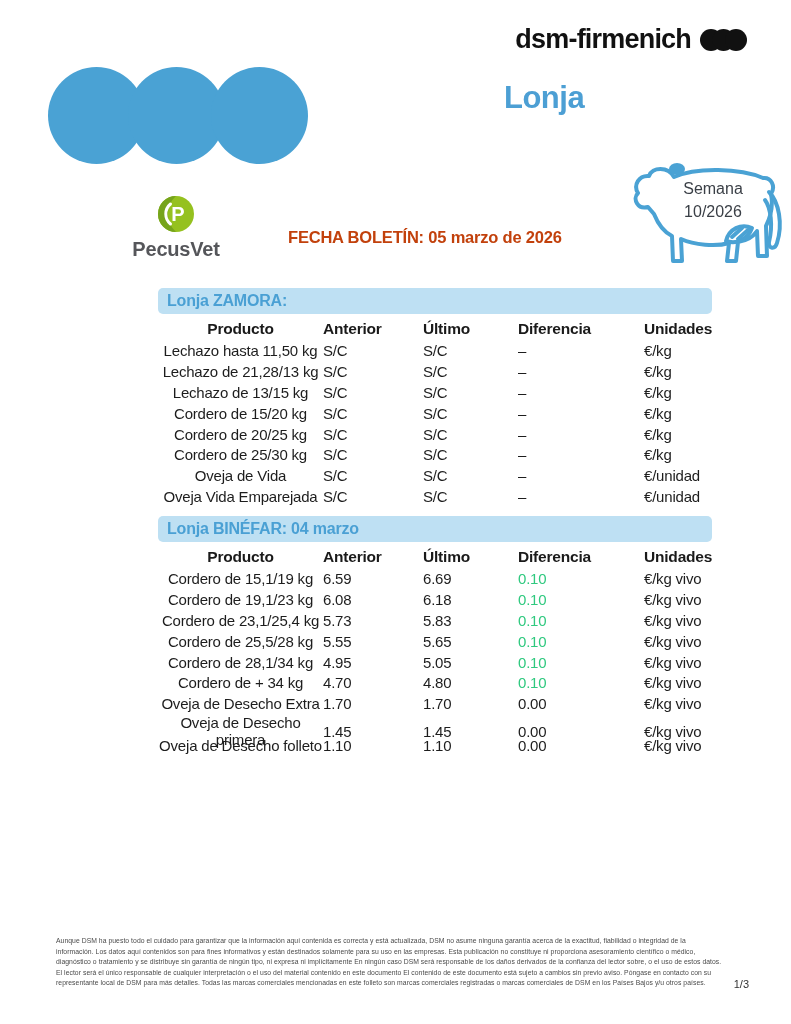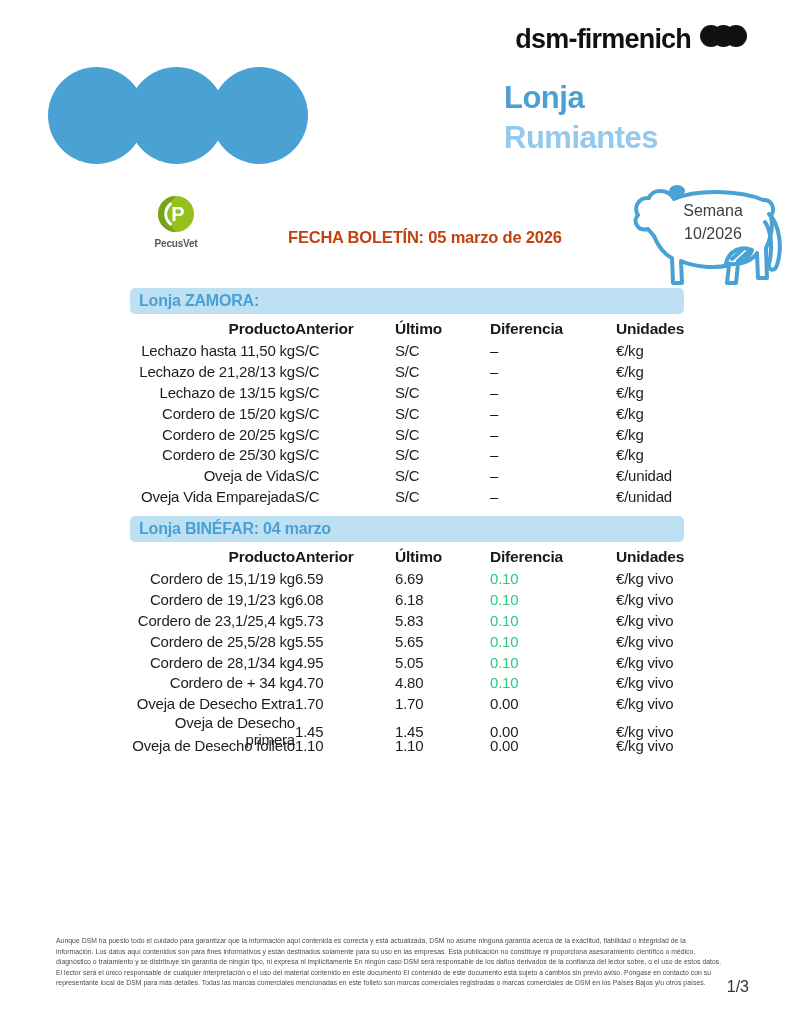--- a/index.html
+++ b/index.html
@@ -6,72 +6,72 @@
   html,body { background:#e8e8e8; }
   body { font-family:"Liberation Sans","DejaVu Sans",sans-serif; }
   .page {
     position:relative; width:791px; height:1024px; margin:0 auto;
     background:#ffffff; overflow:hidden; color:#1a1a1a;
   }
 
   
   .brand-logo {
     position:absolute; top:24px; right:44px;
-    display:flex; gap:9px;
+    display:flex; align-items:center; gap:9px;
   }
   .brand-logo .wordmark {
     font-size:27px; font-weight:bold; letter-spacing:-0.8px; color:#111111;
   }
   .circles-left { position:absolute; left:48px; top:67px; width:260px; height:97px; }
   .circles-left .c { position:absolute; top:0; width:97px; height:97px; border-radius:50%; background:var(--accent_blue); }
   .circles-left .c1 { left:0; }
   .circles-left .c2 { left:80px; }
   .circles-left .c3 { left:163px; }
 
   .doc-title { position:absolute; left:504px; top:78px; line-height:40px; font-weight:bold; font-size:31px; letter-spacing:-0.5px; }
   .doc-title .l1 { color:var(--title_blue); }
   .doc-title .l2 { color:var(--title_blue_light); }
 
   .pecusvet { position:absolute; left:122px; top:195px; width:108px; text-align:center; }
   .pecusvet .mark { display:inline-block; }
-  .pecusvet .label { margin-top:1px; font-size:10px; font-weight:bold; color:#55565a; letter-spacing:-0.2px; }
+  .pecusvet .label { margin-top:1px; font-size:20px; font-weight:bold; color:#55565a; letter-spacing:-0.2px; }
 
   .fecha { position:absolute; left:288px; top:228px; font-size:16.5px; font-weight:bold; color:#c2410c; letter-spacing:-0.2px; }
 
-  .cow-stamp { position:absolute; left:630px; top:164px; }
+  .cow-stamp { position:absolute; left:630px; top:142px; }
 
   
-  .lonja-table { position:absolute; left:130px; width:554px; }
+  .lonja-table { position:absolute; left:158px; width:554px; }
   .t-zamora { top:288px; }
   .t-binefar { top:516px; }
   .band {
     height:26px; border-radius:5px; background:var(--band_bg);
     display:flex; align-items:center; padding-left:9px;
   }
   .band .band-title { color:var(--band_text); font-size:16px; font-weight:bold; letter-spacing:-0.2px; }
   .thead, .trow {
     display:grid;
     grid-template-columns:165px 100px 95px 118px 1fr;
   }
   .thead { margin-top:3px; height:23px; align-items:center; }
   .thead .cell { font-weight:bold; font-size:15.5px; letter-spacing:-0.2px; }
   .trow { height:20.9px; align-items:center; }
   .trow .cell { font-size:15px; letter-spacing:-0.2px; color:#1d1d1d; }
-  .cell.c0 { text-align:right; }
+  .cell.c0 { text-align:center; }
   .cell.c1, .cell.c2, .cell.c3 { text-align:left; }
   .cell.c4 { text-align:left; padding-left:8px; }
   .cell.pos { color:var(--green); }
 
   
   .footer-disclaimer {
     position:absolute; left:56px; top:936px; width:666px;
     font-size:6.8px; line-height:10.6px; color:#4a4a4a; letter-spacing:0.05px;
     text-align:left;
   }
-  .page-number { position:absolute; right:42px; top:978px; font-size:16px; color:#333333; }
+  .page-number { position:absolute; right:42px; top:978px; font-size:11px; color:#333333; }
 </style>
 </head>
 <body>
 
 <div class="page">
 
   <div class="brand-logo">
     <span class="wordmark">dsm-firmenich</span>
     <span style="display:inline-flex;">
       <svg width="47" height="24" viewBox="0 0 47 24">
@@ -83,21 +83,20 @@
   </div>
 
   <div class="circles-left">
     <div class="c c1"></div>
     <div class="c c2"></div>
     <div class="c c3"></div>
   </div>
 
   <div class="doc-title">
     <div class="l1">Lonja</div>
-    <div class="l2">Rumiantes</div>
   </div>
 
   <div class="pecusvet">
     <span class="mark">
       <svg width="38" height="38" viewBox="0 0 38 38">
         <circle cx="19" cy="19" r="18" fill="#95C11F"></circle>
         <path d="M19,1 A18,18 0 0,0 19,37 A24,24 0 0,1 19,1 Z" fill="#76A41C"></path>
         <path d="M13.5,9 A13,13 0 0,0 13.5,29" fill="none" stroke="#ffffff" stroke-width="3" stroke-linecap="round"></path>
         <text x="21" y="26" text-anchor="middle" font-size="20" font-weight="bold" fill="#ffffff" font-family="Liberation Sans, sans-serif">P</text>
       </svg>

